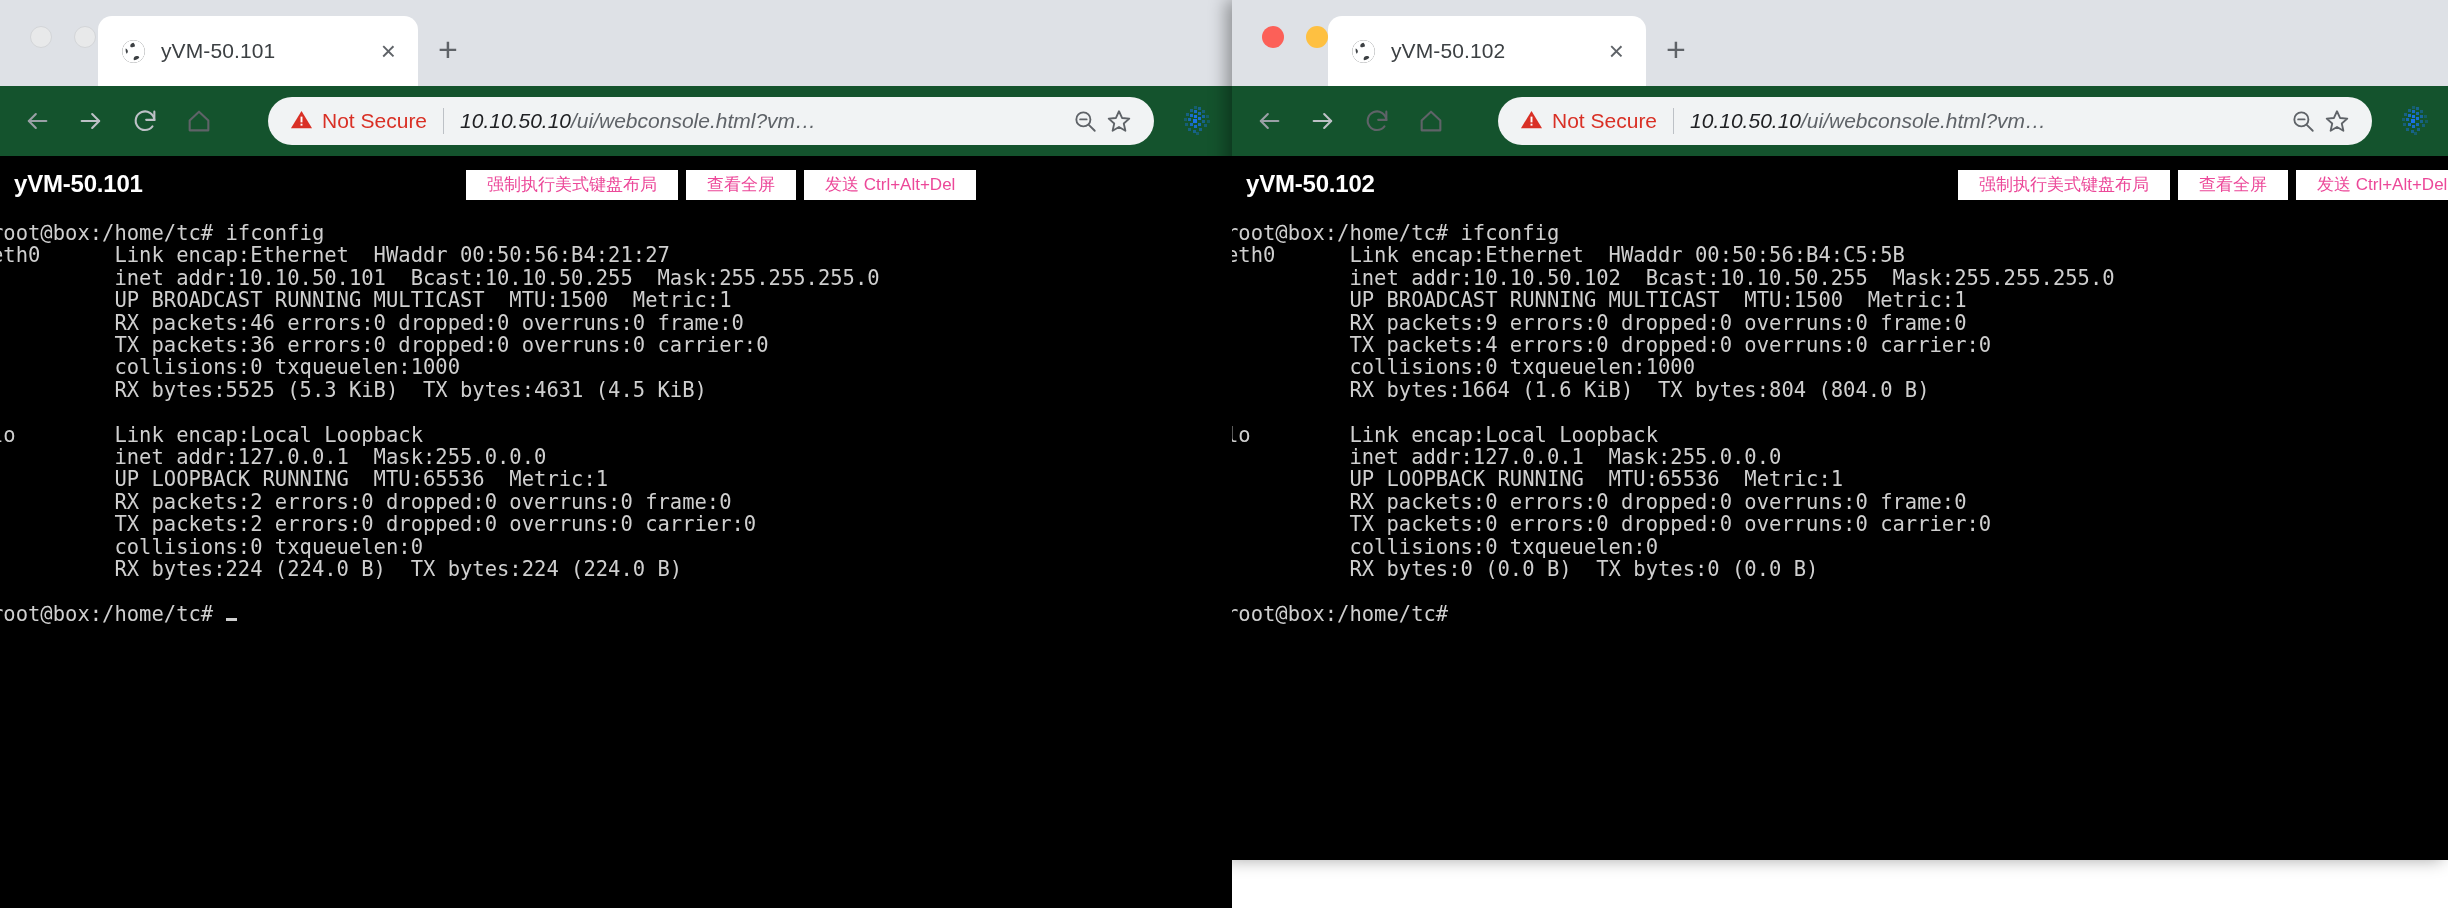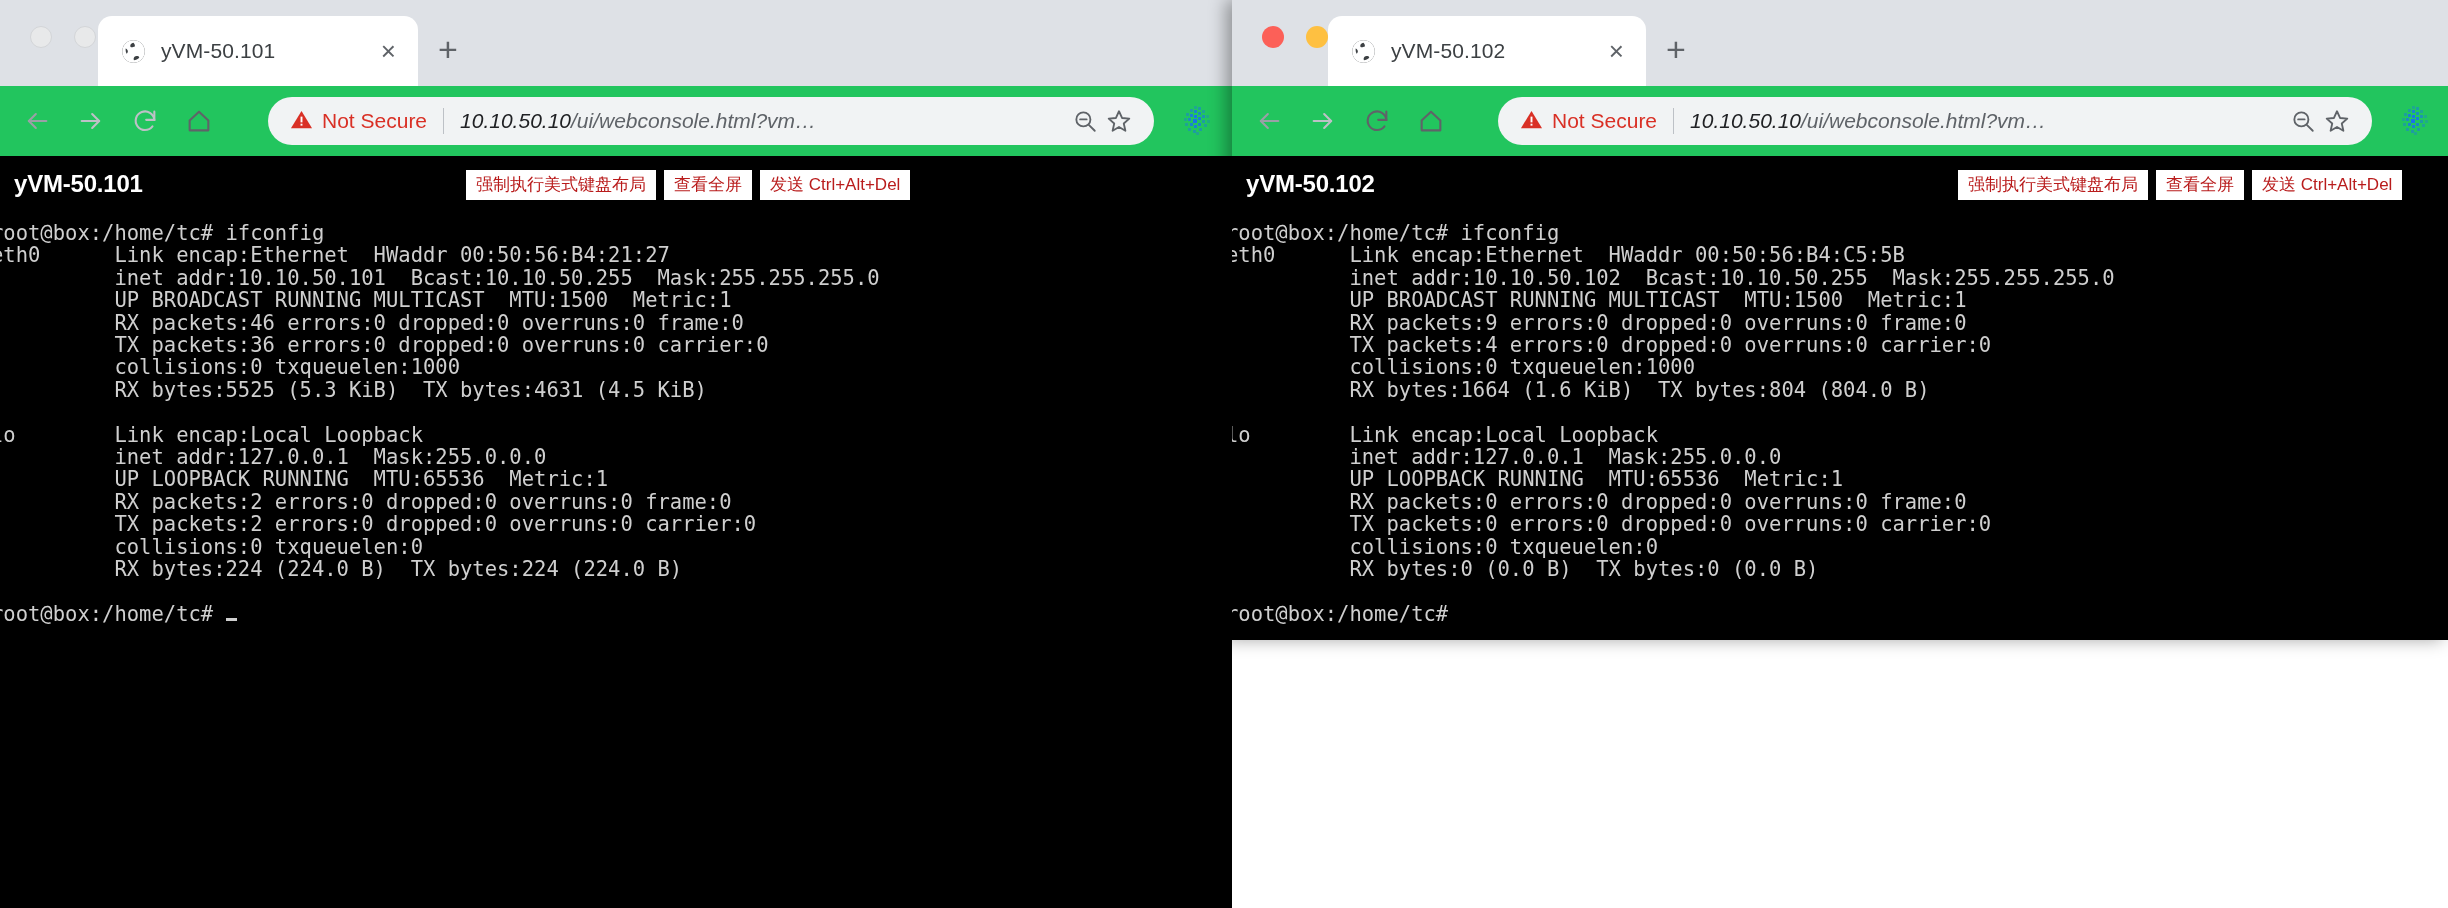--- a/index.html
+++ b/index.html
@@ -2,21 +2,21 @@
 <html><head>
 <meta charset="utf-8">
 <style>
   html,body{margin:0;padding:0;background:#fff;}
   body{width:2448px;height:908px;overflow:hidden;position:relative;
        font-family:"Liberation Sans", sans-serif;}
 
   
   .window{position:absolute;top:0;overflow:hidden;background:#fff;}
   .win-left{left:0;width:1232px;height:908px;z-index:1;}
-  .win-right{left:1232px;width:1216px;height:640px;z-index:2;
+  .win-right{left:1232px;width:1216px;height:860px;z-index:2;
              box-shadow:-6px 0 16px rgba(0,0,0,.35);}
 
   
   .tabstrip{height:86px;background:#dee1e6;position:relative;}
   .win-left .tabstrip{background:#dee1e6;}
   .lights{position:absolute;left:30px;top:26px;display:flex;gap:22px;}
   .light{width:22px;height:22px;border-radius:50%;}
   .inactive .light{background:#e8e9ea;border:1px solid #d3d5d8;box-sizing:border-box;}
   .l-red{background:#fc6058;}
   .l-yel{background:#fec041;}
@@ -32,21 +32,21 @@
              overflow:hidden;letter-spacing:.1px;}
   .tab-close{position:absolute;right:22px;top:50%;transform:translateY(-50%);
              font-size:26px;color:#5f6368;line-height:1;cursor:pointer;
              font-family:"Liberation Sans",sans-serif;font-weight:300;}
   .newtab{position:absolute;top:32px;font-size:34px;color:#5f6368;
           line-height:1;font-weight:300;cursor:pointer;}
   .win-left .newtab{left:438px;}
   .win-right .newtab{left:434px;}
 
   
-  .toolbar{height:70px;background:#22c55e;display:flex;align-items:center;
+  .toolbar{height:70px;background:#14532d;display:flex;align-items:center;
            position:relative;}
   .nav-btn{width:34px;height:34px;margin-left:20px;flex:0 0 auto;
            display:flex;align-items:center;justify-content:center;cursor:pointer;}
   .nav-btn svg{display:block;}
   .omnibox{position:absolute;height:48px;background:#f1f3f4;border-radius:24px;
            display:flex;align-items:center;top:11px;}
   .win-left .omnibox{left:268px;right:78px;}
   .win-right .omnibox{left:266px;right:76px;}
   .warn-icon{margin-left:22px;flex:0 0 auto;}
   .not-secure{color:#d93025;font-size:21px;margin-left:9px;white-space:nowrap;}
@@ -62,22 +62,22 @@
 
   
   .console{background:#000;position:absolute;left:0;right:0;top:156px;bottom:0;}
   .console-bar{position:relative;height:62px;}
   .vm-name{position:absolute;left:14px;top:14px;color:#fff;font-size:24px;
            font-weight:bold;white-space:nowrap;letter-spacing:-.2px;}
   .win-right .vm-name{left:14px;}
   .cbtns{position:absolute;top:14px;display:flex;gap:8px;white-space:nowrap;}
   .win-left .cbtns{left:466px;}
   .win-right .cbtns{left:726px;}
-  .cbtn{background:#fff;border:1px solid #fff;color:#b91c1c;font-size:17px;
-        padding:4px 9px;line-height:1.15;cursor:pointer;white-space:nowrap;
+  .cbtn{background:#fff;border:1px solid #fff;color:#ec4899;font-size:17px;
+        padding:4px 20px;line-height:1.15;cursor:pointer;white-space:nowrap;
         font-family:"Liberation Sans",sans-serif;}
 
   
   .term{position:absolute;top:62px;left:0;right:0;bottom:0;color:#cfcfcf;
         font-family:"DejaVu Sans Mono","Liberation Mono",monospace;
         font-size:20.5px;line-height:22.4px;white-space:pre;}
   .win-left .term{left:-9px;top:66px;}
   .win-right .term{left:-6px;top:66px;}
   .term .blank{height:22.4px;}
   .cursor{display:inline-block;width:11px;border-bottom:3px solid #cfcfcf;

